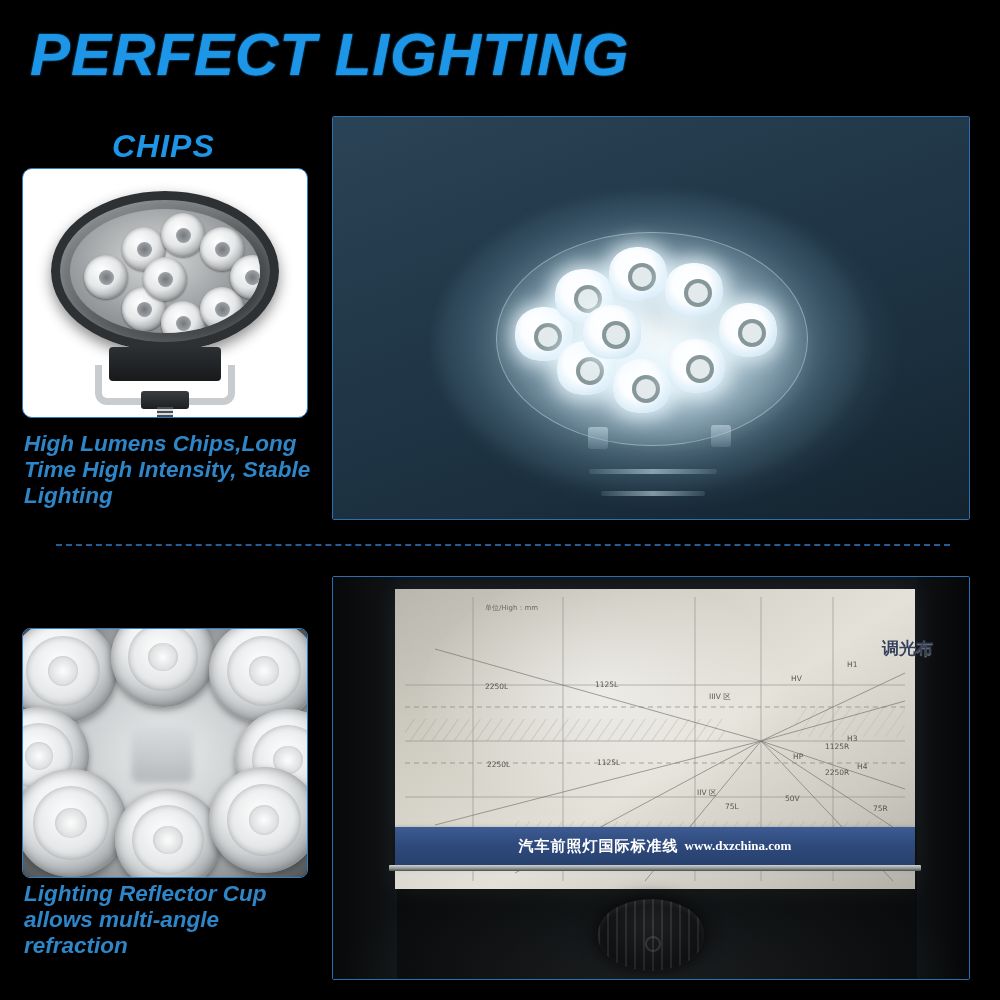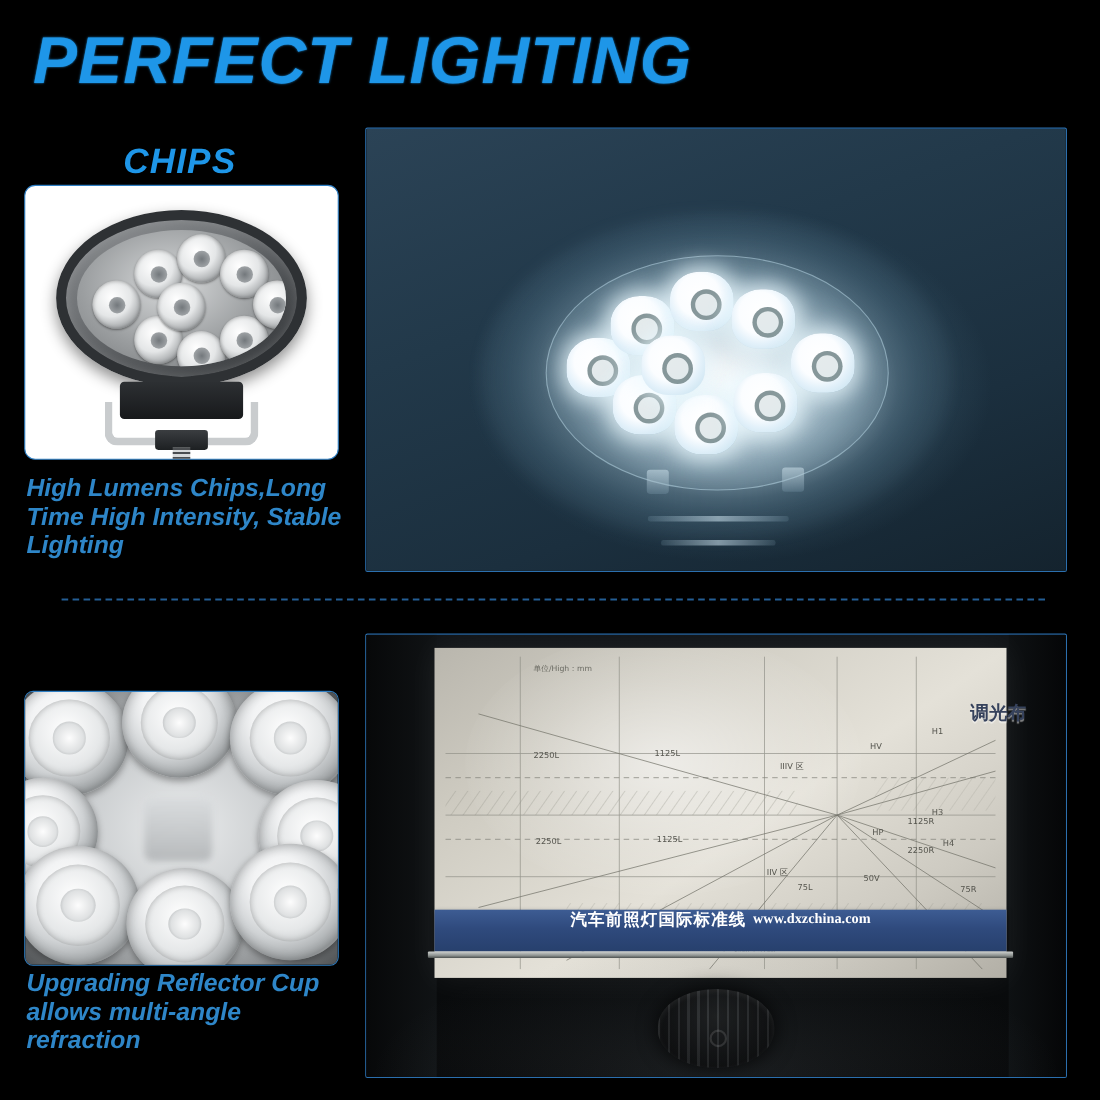--- a/index.html
+++ b/index.html
@@ -180,21 +180,21 @@
   }
   .screen-glow{
     position:absolute;left:40%;top:35%;width:360px;height:240px;
     margin:-120px 0 0 -180px;border-radius:50%;
     background:radial-gradient(ellipse,rgba(255,255,255,.55) 0%,rgba(255,255,255,.18) 45%,rgba(255,255,255,0) 75%);
   }
   .chart-svg{position:absolute;left:0;top:0;}
   .banner{
     position:absolute;left:62px;top:250px;width:520px;height:38px;
     background:linear-gradient(180deg,#3d5c93 0%,#2f4a7d 45%,#27406d 100%);
-    display:flex;align-items:flex-start;justify-content:center;
+    display:flex;align-items:center;justify-content:center;
     box-shadow:0 2px 5px rgba(0,0,0,.5);
   }
   .banner span{
     color:#ffffff;font-size:15px;font-weight:bold;letter-spacing:1px;
     font-family:"DejaVu Sans","Liberation Sans",sans-serif;white-space:nowrap;
   }
   .banner .url{font-size:13px;letter-spacing:0;margin-left:6px;font-family:"Liberation Serif",serif;}
   .banner-rail{
     position:absolute;left:56px;top:288px;width:532px;height:6px;
     background:linear-gradient(180deg,#cfd2d0,#8d9290 60%,#4a4e4d);
@@ -270,21 +270,21 @@
       <div class="cup" style="left:186px;top:-10px;width:110px;height:104px;"></div>
       <div class="cup" style="left:-34px;top:78px;width:100px;height:98px;"></div>
       <div class="cup" style="left:212px;top:80px;width:106px;height:102px;"></div>
       <div class="cup" style="left:-8px;top:140px;width:112px;height:108px;"></div>
       <div class="cup" style="left:92px;top:160px;width:106px;height:102px;"></div>
       <div class="cup" style="left:186px;top:138px;width:110px;height:106px;"></div>
       <div class="refl-center"></div>
     </div>
   </div>
 
-  <div class="caption" id="reflector-caption">Upgrading Reflector Cup allows multi-angle refraction</div>
+  <div class="caption" id="reflector-caption">Lighting Reflector Cup allows multi-angle refraction</div>
 
   <div class="panel sq" id="beam-photo">
     <div class="beam-bg"></div>
     <div class="beam-glow"></div>
     <div class="beam-oval">
       <div class="bled" style="left:18px;top:74px;"></div>
       <div class="bled" style="left:58px;top:36px;"></div>
       <div class="bled" style="left:60px;top:108px;"></div>
       <div class="bled" style="left:112px;top:14px;"></div>
       <div class="bled" style="left:116px;top:126px;"></div>

